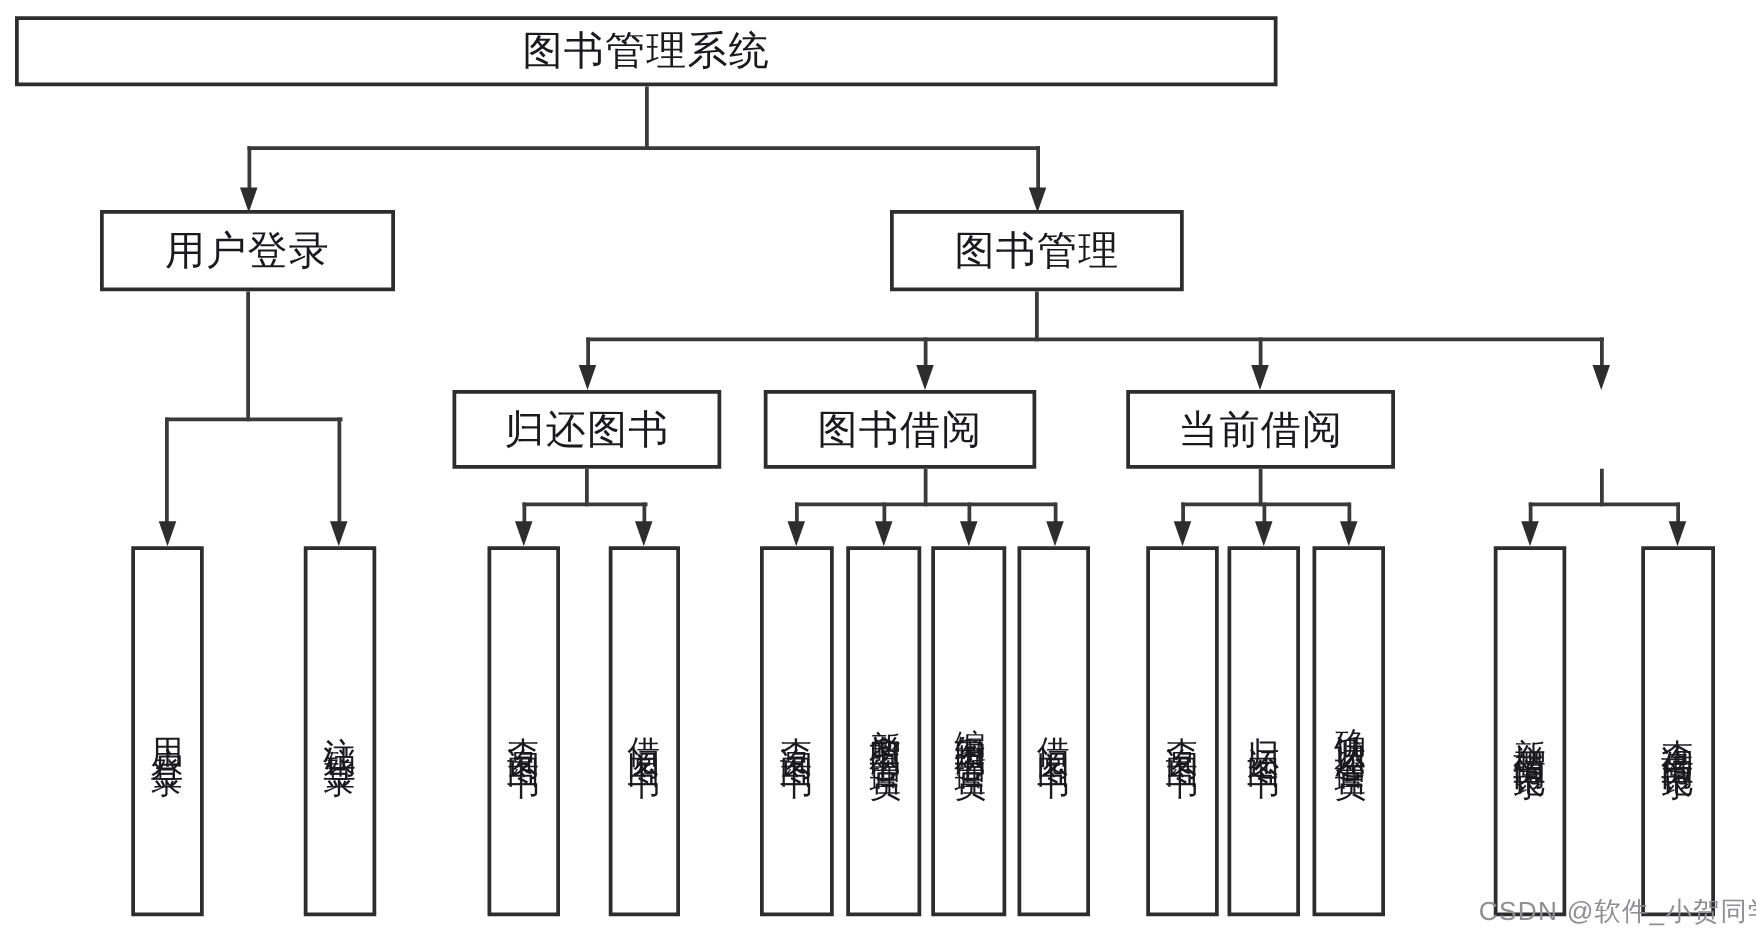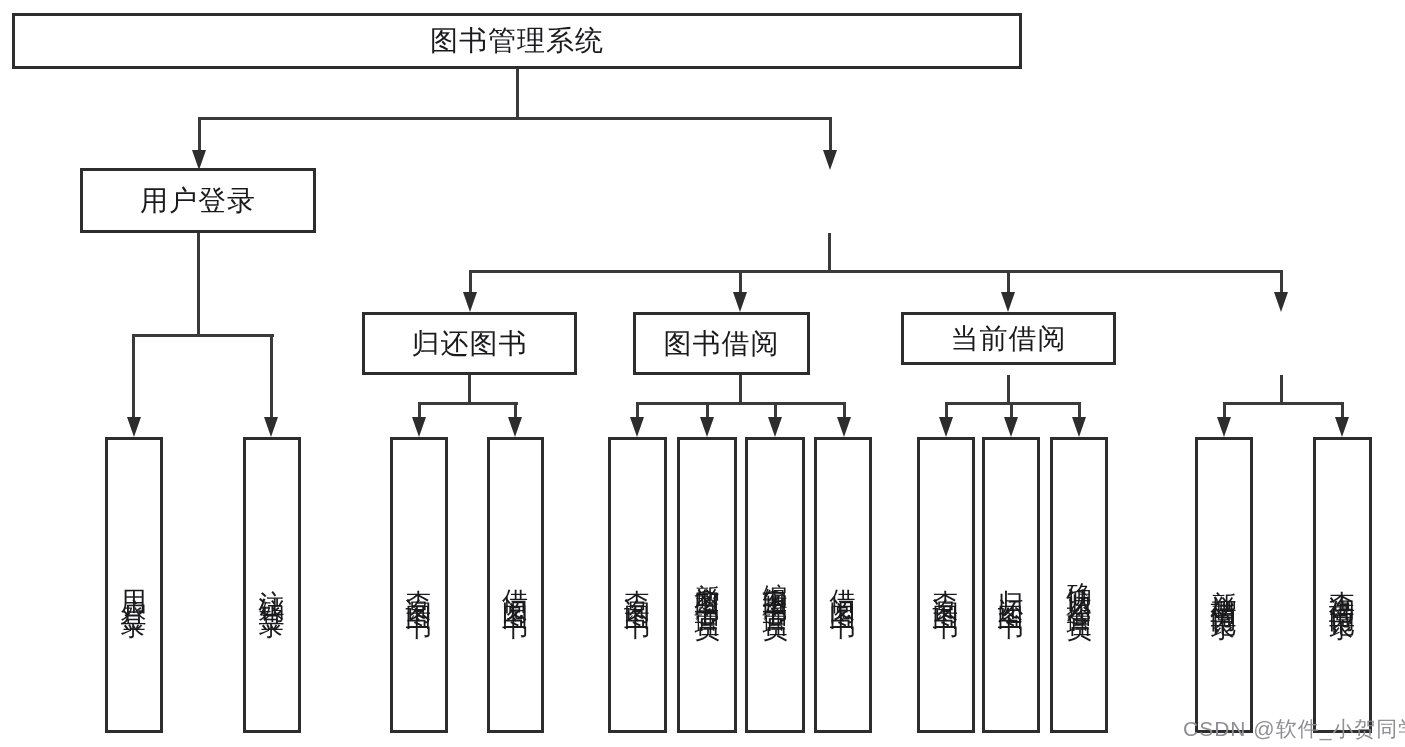--- a/index.html
+++ b/index.html
@@ -5,21 +5,21 @@
   html,body{margin:0;padding:0;background:#fff;}
   .canvas{
     position:relative;width:1405px;height:747px;background:#ffffff;
     font-family:"Liberation Sans",sans-serif;overflow:hidden;
   }
   .box{
     position:absolute;box-sizing:border-box;background:#ffffff;
     border:3px solid #2d2d2d;display:flex;align-items:center;justify-content:center;
     color:#1a1a1d;
   }
-  .hlabel{font-size:28px;letter-spacing:1px;white-space:nowrap;}
+  .hlabel{font-size:32px;letter-spacing:1px;white-space:nowrap;}
   .vlabel{
     writing-mode:vertical-rl;text-orientation:mixed;
     font-size:26px;letter-spacing:8px;line-height:1;
   }
   .vbox.mid .vlabel{font-size:26px;letter-spacing:5px;}
   .vbox.long .vlabel{font-size:25px;letter-spacing:5px;}
   .line{position:absolute;background:#3a3a3a;}
   .arrow{
     position:absolute;width:0;height:0;
     border-left:7px solid transparent;border-right:7px solid transparent;
@@ -94,28 +94,31 @@
   <div class="line" style="left:1341px;top:402px;width:3px;height:17px"></div>
   <div class="arrow" style="left:1335px;top:417px"></div>
 
   <div class="box hbox" style="left:12px;top:13px;width:1010px;height:56px">
     <span class="hlabel">图书管理系统</span>
   </div>
 
   <div class="box hbox" style="left:80px;top:168px;width:236px;height:65px">
     <span class="hlabel">用户登录</span>
   </div>
+  <div class="box hbox" style="left:712px;top:168px;width:235px;height:65px">
+    <span class="hlabel">图书管理</span>
+  </div>
 
   <div class="box hbox" style="left:362px;top:312px;width:215px;height:63px">
     <span class="hlabel">归还图书</span>
   </div>
-  <div class="box hbox" style="left:633px;top:312px;width:177px;height:63px">
+  <div class="box hbox" style="left:611px;top:312px;width:218px;height:63px">
     <span class="hlabel">图书借阅</span>
   </div>
-  <div class="box hbox" style="left:901px;top:312px;width:215px;height:53px">
+  <div class="box hbox" style="left:901px;top:312px;width:215px;height:63px">
     <span class="hlabel">当前借阅</span>
   </div>
 
   <div class="box vbox" style="left:105px;top:437px;width:58px;height:296px">
     <span class="vlabel">用户登录</span>
   </div>
   <div class="box vbox" style="left:243px;top:437px;width:58px;height:296px">
     <span class="vlabel">注销登录</span>
   </div>
 

